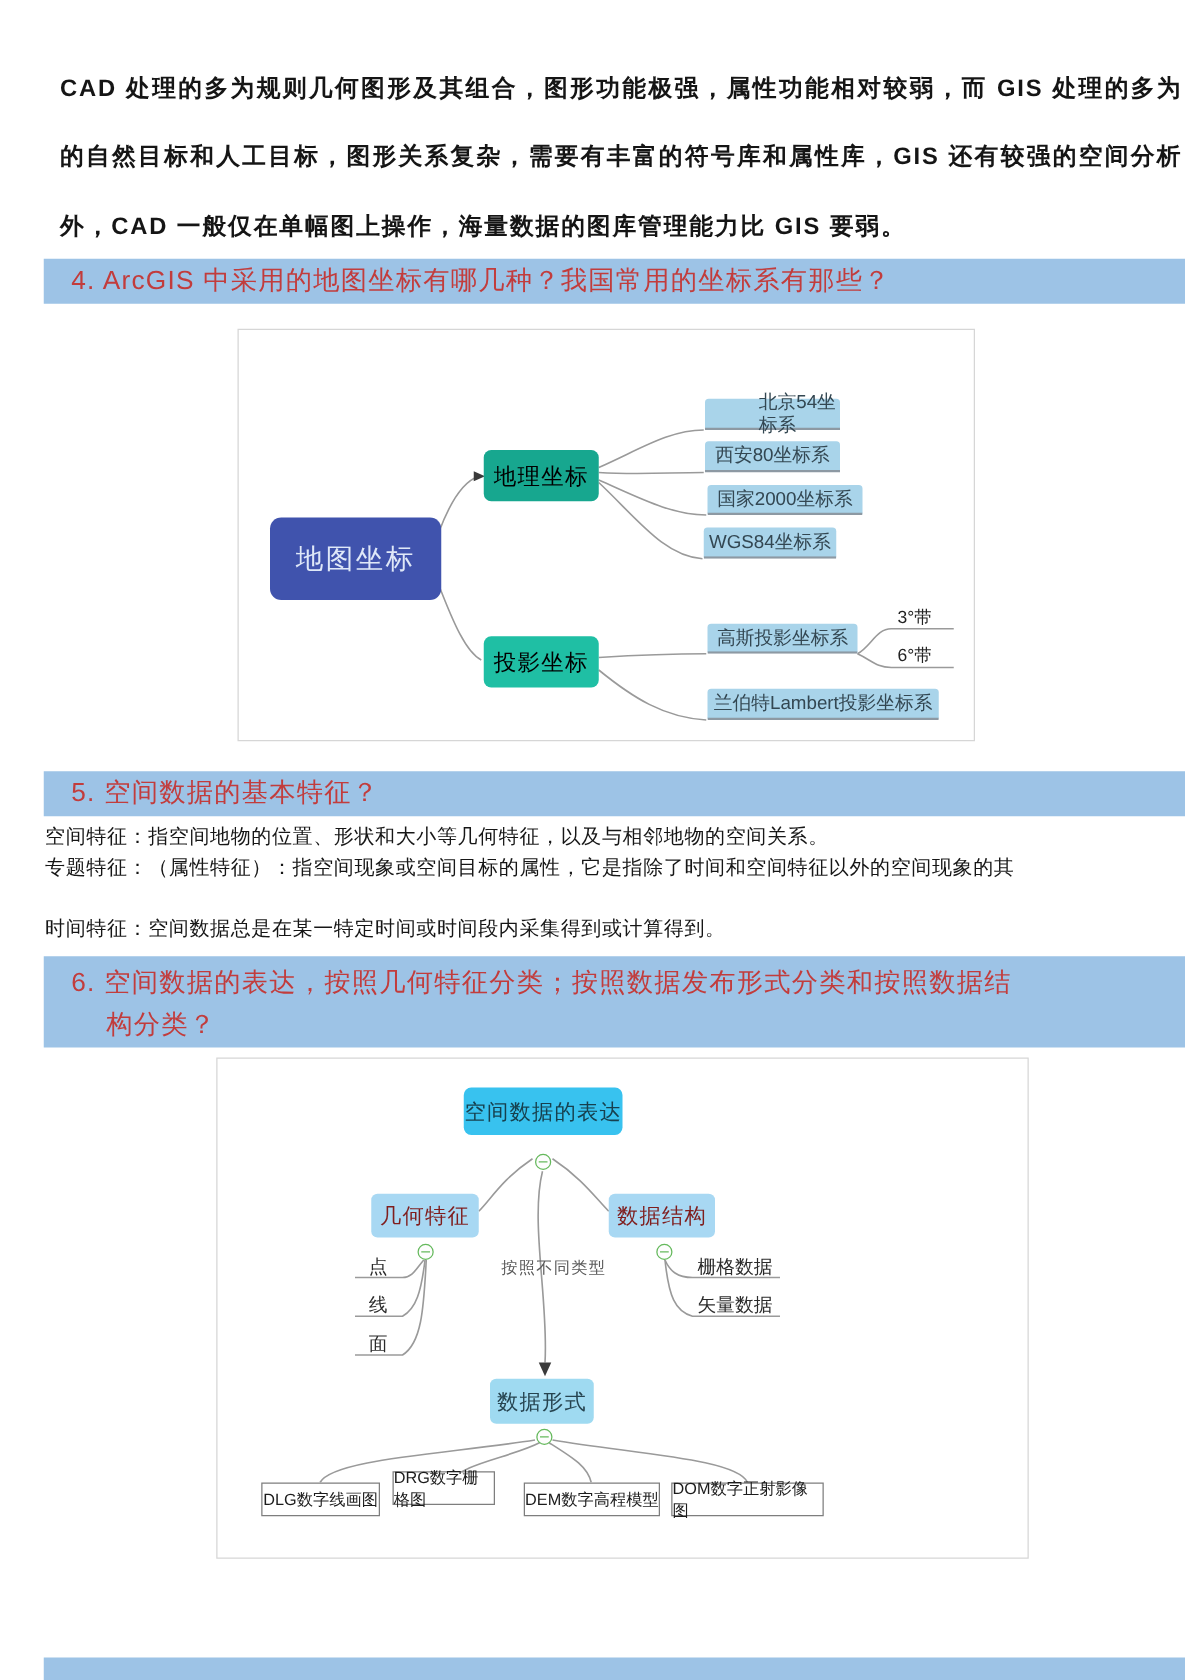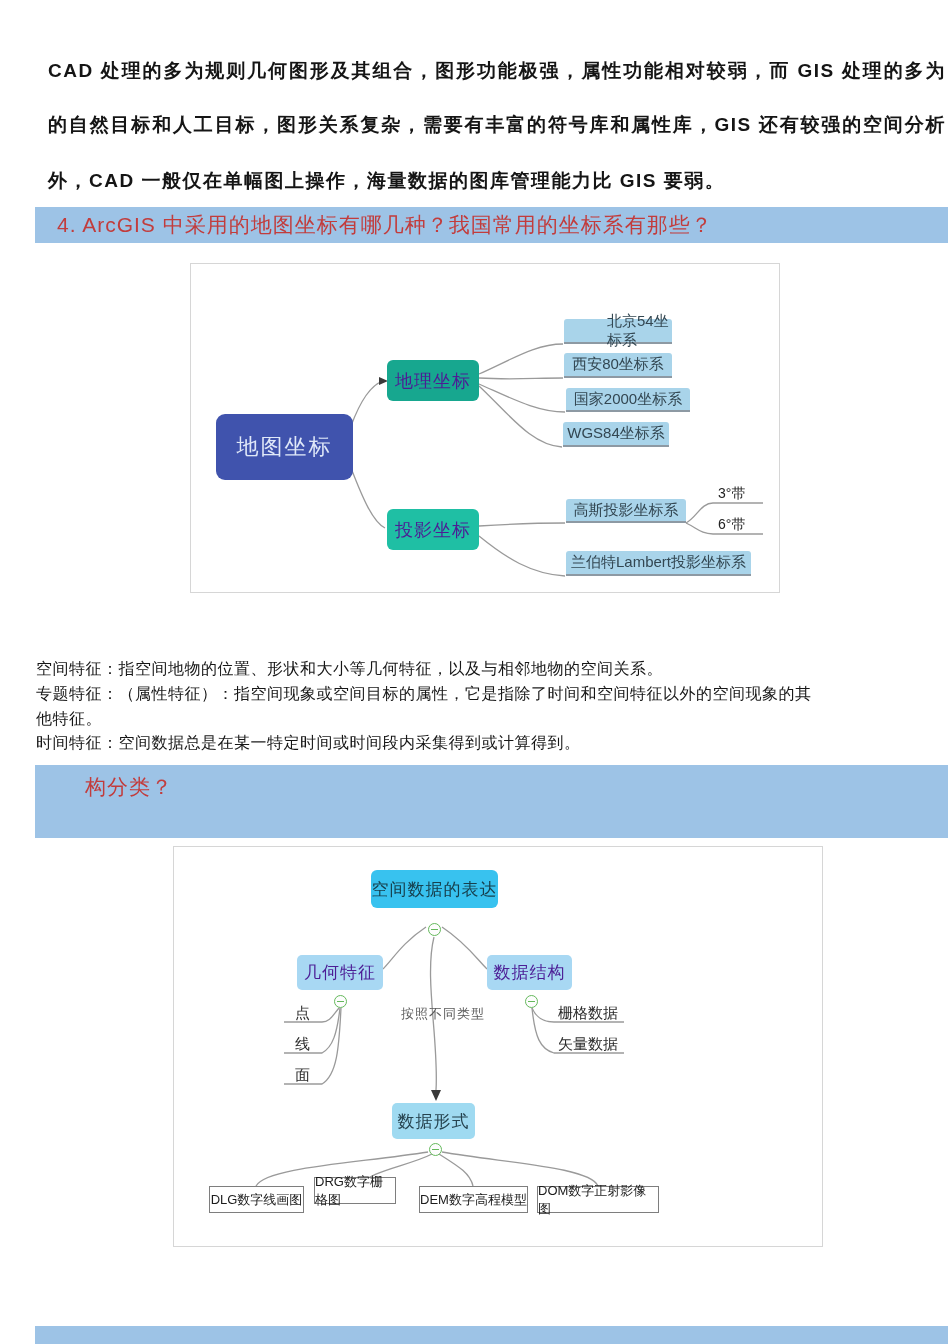--- a/index.html
+++ b/index.html
@@ -23,31 +23,31 @@
 
   
   .frame { position:absolute; background:#fff; border:1px solid #d6d6d6; }
   .frame svg.conn { position:absolute; left:0; top:0; }
   .conn path, .conn line { fill:none; stroke:#9a9a9a; stroke-width:1.3; }
   .conn .arrow { fill:#3a3a3a; stroke:none; }
 
   
   .n-root1 { position:absolute; background:#4053AD; color:#dfe8f8; border-radius:9px;
              display:flex; align-items:center; justify-content:center; font-size:22px; letter-spacing:2px; }
-  .n-teal { position:absolute; color:#4c1d95; border-radius:6px; display:flex; align-items:center;
+  .n-teal { position:absolute; color:#000000; border-radius:6px; display:flex; align-items:center;
             justify-content:center; font-size:18px; letter-spacing:1px; }
   .n-leaf { position:absolute; background:#A9D4EA; color:#334752; border-bottom:2px solid #8d99a3;
             border-radius:3px 3px 0 0; display:flex; align-items:center; justify-content:center;
             font-size:15px; }
   .zone { position:absolute; font-size:14px; color:#222; }
 
   
   .n-root2 { position:absolute; background:#38C2EF; color:#17404e; border-radius:6px;
              display:flex; align-items:center; justify-content:center; font-size:17px; letter-spacing:1px; }
-  .n-b2 { position:absolute; background:#A8D8F3; color:#4c1d95; border-radius:5px;
+  .n-b2 { position:absolute; background:#A8D8F3; color:#7f1d1d; border-radius:5px;
           display:flex; align-items:center; justify-content:center; font-size:17px; letter-spacing:1px; }
   .n-form { position:absolute; background:#9FDAF1; color:#26434f; border-radius:5px;
             display:flex; align-items:center; justify-content:center; font-size:17px; letter-spacing:1px; }
   .n-white { position:absolute; background:#fff; border:1px solid #7e7e7e; color:#1c1c1c;
              display:flex; align-items:center; justify-content:center; font-size:13px; }
   .t-leaf { position:absolute; font-size:15px; color:#2b2b2b; }
   .t-note { position:absolute; font-size:13px; color:#5a5a5a; letter-spacing:1px; }
 
   .collapse { position:absolute; width:13px; height:13px; border:1.5px solid #65b95c;
               border-radius:50%; background:#fdfdfd; }
@@ -95,27 +95,30 @@
     <div class="n-leaf" style="left:375px; top:124px; width:124px; height:24px;">国家2000坐标系</div>
     <div class="n-leaf" style="left:372px; top:158px; width:106px; height:25px;">WGS84坐标系</div>
 
     <div class="n-leaf" style="left:375px; top:235px; width:120px; height:24px;">高斯投影坐标系</div>
     <div class="n-leaf" style="left:375px; top:287px; width:185px; height:25px;">兰伯特Lambert投影坐标系</div>
 
     <div class="zone" style="left:527px; top:221px;">3°带</div>
     <div class="zone" style="left:527px; top:252px;">6°带</div>
   </div>
 
+  <div class="hbar" style="top:617px; height:36px; line-height:36px;">
+    <span class="hline">5.  空间数据的基本特征？</span>
+  </div>
 
   <div class="ans" style="top:659px;">空间特征：指空间地物的位置、形状和大小等几何特征，以及与相邻地物的空间关系。</div>
   <div class="ans" style="top:684px;">专题特征：（属性特征）：指空间现象或空间目标的属性，它是指除了时间和空间特征以外的空间现象的其</div>
-  <div class="ans" style="top:709px;">他特征。</div>
   <div class="ans" style="top:733px;">时间特征：空间数据总是在某一特定时间或时间段内采集得到或计算得到。</div>
 
   <div class="hbar" style="top:765px; height:73px; padding-top:5px; line-height:33px;">
+    <span class="hline">6.  空间数据的表达，按照几何特征分类；按照数据发布形式分类和按照数据结</span>
     <span class="hline" style="padding-left:28px;">构分类？</span>
   </div>
 
   <div class="frame" style="left:173px; top:846px; width:650px; height:401px;">
     <svg class="conn" width="650" height="401" viewBox="0 0 650 401">
 
       <path d="M 252,80 C 228,96 219,112 209,122"></path>
       <path d="M 268,80 C 292,96 303,112 313,122"></path>
 
       <path d="M 260,90 C 250,130 265,195 262,243"></path>

